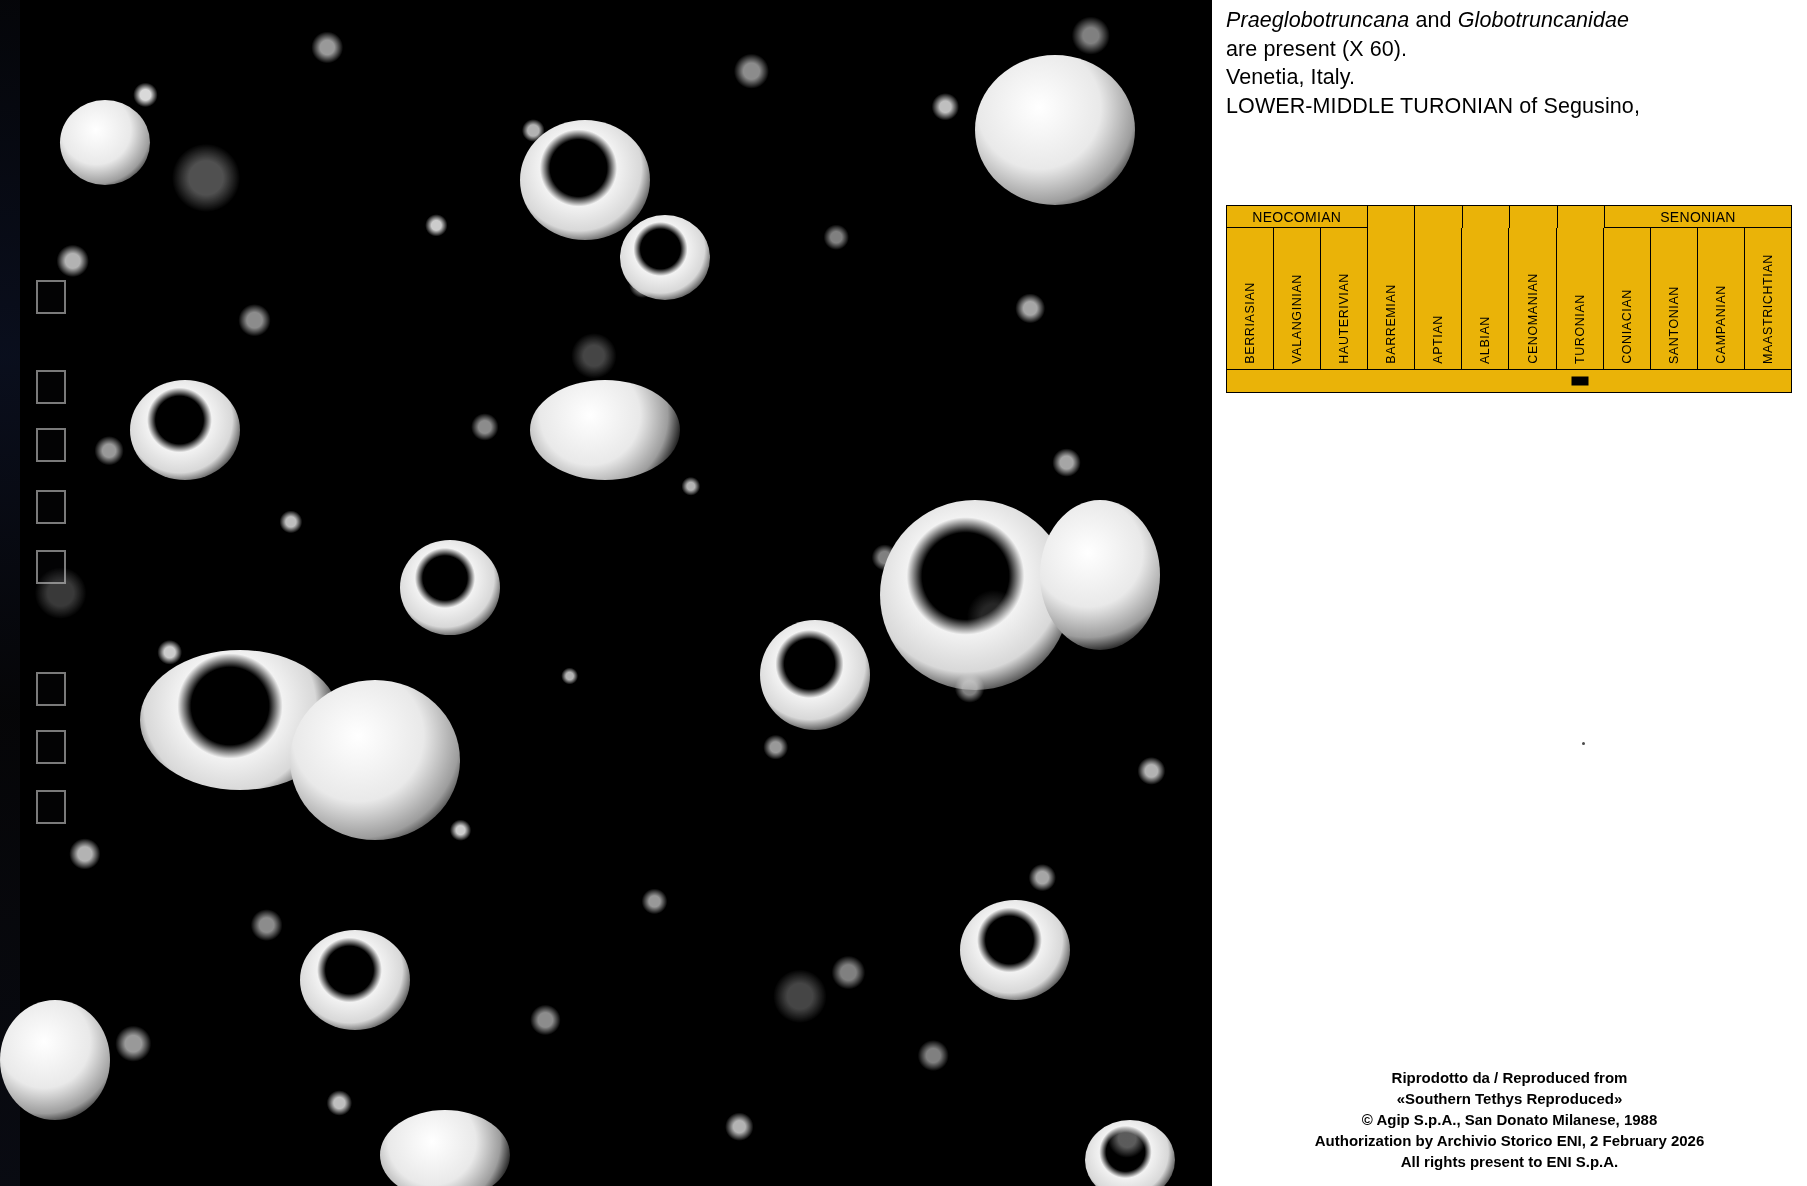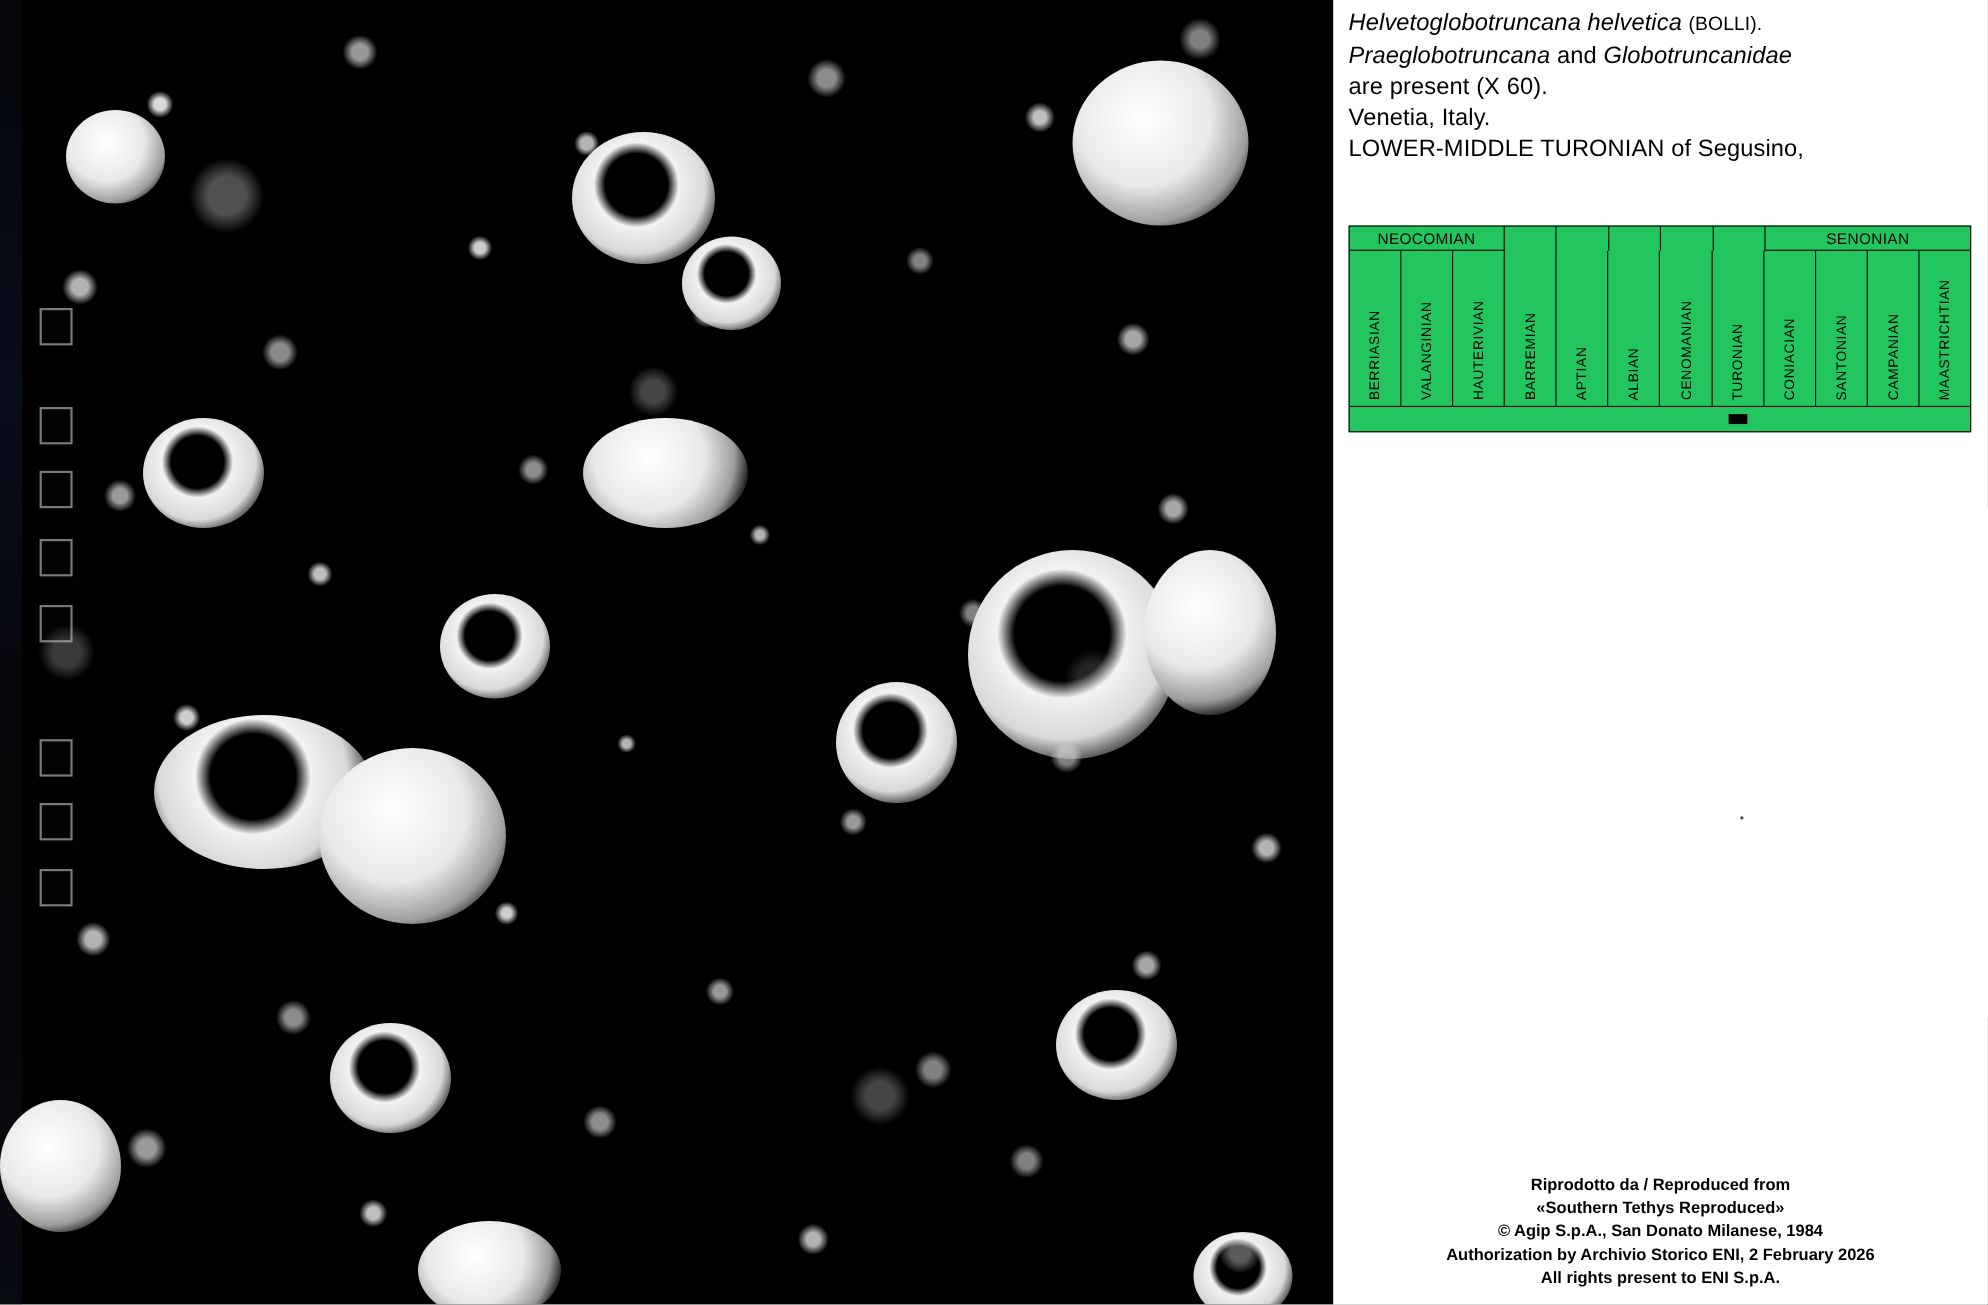--- a/index.html
+++ b/index.html
@@ -134,21 +134,21 @@
   #caption .it { font-style: italic; }
   #caption .sm { font-size: 17.5px; }
 
   
   #strat-chart {
     position: absolute;
     left: 14px;
     top: 205px;
     width: 566px;
     border: 1.5px solid #000;
-    background: #22c55e;
+    background: #eab308;
     box-sizing: border-box;
   }
   .strat-groups {
     display: flex;
     height: 22px;
     box-sizing: border-box;
   }
   .strat-group {
     box-sizing: border-box;
     font-size: 14px;
@@ -263,24 +263,20 @@
   <div class="blob ring" style="left:760px; top:620px; width:110px; height:110px;"></div>
   <div class="blob" style="left:0px; top:1000px; width:110px; height:120px;"></div>
   <div class="blob ring" style="left:300px; top:930px; width:110px; height:100px;"></div>
   <div class="blob ring" style="left:960px; top:900px; width:110px; height:100px;"></div>
 </div>
 
 <div id="right-col">
 
   <div id="caption">
     <div>
-      <span class="it">Helvetoglobotruncana helvetica</span>
-      <span class="sm">(BOLLI).</span>
-    </div>
-    <div>
       <span class="it">Praeglobotruncana</span><span> and </span><span class="it">Globotruncanidae</span>
     </div>
     <div>are present (X 60).</div>
     <div>Venetia, Italy.</div>
     <div>LOWER-MIDDLE TURONIAN of Segusino,</div>
   </div>
 
   <div id="strat-chart">
 
     <div class="strat-groups">
@@ -349,18 +345,18 @@
       <div class="cell" style="flex:1"></div>
     </div>
 
   </div>
 
   <div class="speck" style="left:370px; top:742px;"></div>
 
   <div id="credit">
     <div>Riprodotto da / Reproduced from</div>
     <div>«Southern Tethys Reproduced»</div>
-    <div>© Agip S.p.A., San Donato Milanese, 1984</div>
+    <div>© Agip S.p.A., San Donato Milanese, 1988</div>
     <div>Authorization by Archivio Storico ENI, 2 February 2026</div>
     <div>All rights present to ENI S.p.A.</div>
   </div>
 
 </div>
 
 </body></html>

